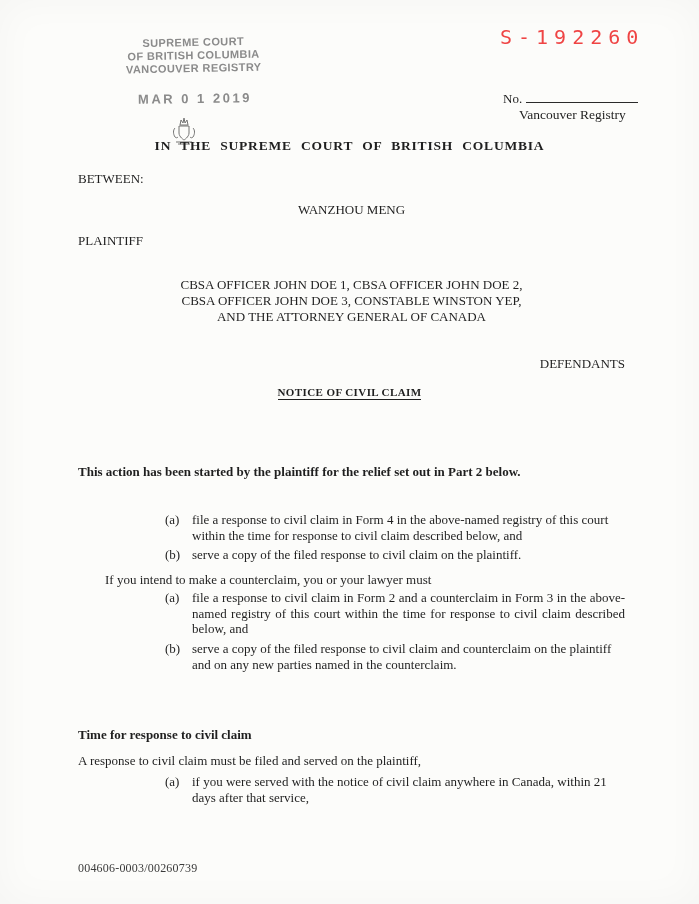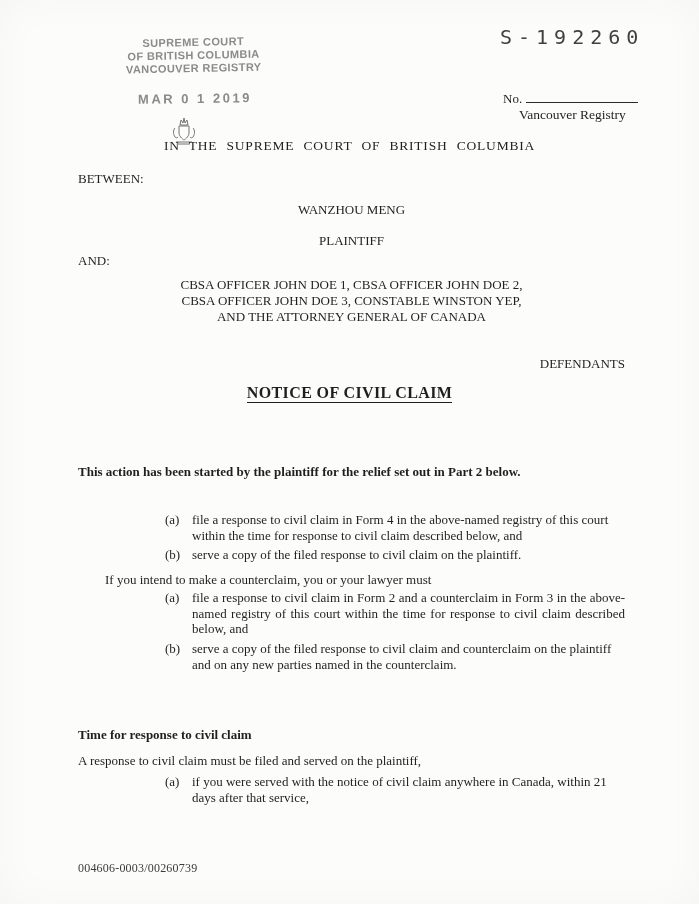--- a/index.html
+++ b/index.html
@@ -34,50 +34,50 @@
     font-weight:bold; font-size:13px;
     letter-spacing:2.5px;
     color:#8b8b8b;
     transform:rotate(-0.8deg);
   }
   .stamp-case {
     position:absolute; top:30px; left:500px;
     font-family:"DejaVu Sans Mono", monospace;
     font-size:20px;
     letter-spacing:6px;
-    color:#404040;
+    color:#ef4444;
   }
   .no-line { position:absolute; top:91px; left:503px; font-size:13px; }
   .no-underline {
     display:inline-block; width:112px; height:1px;
     border-bottom:1px solid #2a2a2a;
     vertical-align:baseline; margin-left:4px;
   }
   .registry-name { position:absolute; top:107px; left:519px; font-size:13.5px; }
 
   .crest { position:absolute; top:116px; left:167px; opacity:0.85; }
 
   .court-title {
     position:absolute; top:138px; left:0; right:0;
     text-align:center;
-    font-weight:normal; font-size:13.5px;
+    font-weight:bold; font-size:13.5px;
     letter-spacing:0.8px; word-spacing:5px;
   }
 
   
   .between  { top:171px; }
   .plaintiff-name { top:202px; text-align:center; }
-  .plaintiff-role { top:233px; text-align:center; }
+  .plaintiff-role { top:233px; text-align:left; }
   .and-label { top:253px; }
   .defendants { top:277px; text-align:center; line-height:16px; }
   .defendants-role { top:356px; text-align:right; }
 
   .doc-title {
     position:absolute; top:385px; left:0; right:0;
-    text-align:center; font-weight:bold; font-size:16px;
+    text-align:center; font-weight:bold; font-size:11px;
     letter-spacing:0.4px;
   }
   .doc-title span { border-bottom:1.5px solid #1f1f1f; padding-bottom:1px; }
 
   
   .intro { top:464px; font-weight:bold; }
   .lead-respond { top:495px; padding-left:27px; }
   .item { display:flex; }
   .item .lbl { width:27px; flex:0 0 27px; }
   .item .txt { flex:1; }
@@ -127,21 +127,20 @@
         <path d="M11 28 h12"></path>
       </g>
     </svg>
   </div>
 
   <div class="court-title">IN THE SUPREME COURT OF BRITISH COLUMBIA</div>
 
   <div class="abs between">BETWEEN:</div>
   <div class="abs plaintiff-name">WANZHOU MENG</div>
   <div class="abs plaintiff-role">PLAINTIFF</div>
-  <div class="abs and-label">AND:</div>
 
   <div class="abs defendants">
     <div>CBSA OFFICER JOHN DOE 1, CBSA OFFICER JOHN DOE 2,</div>
     <div>CBSA OFFICER JOHN DOE 3, CONSTABLE WINSTON YEP,</div>
     <div>AND THE ATTORNEY GENERAL OF CANADA</div>
   </div>
   <div class="abs defendants-role">DEFENDANTS</div>
 
   <div class="doc-title">
     <span>NOTICE OF CIVIL CLAIM</span>

